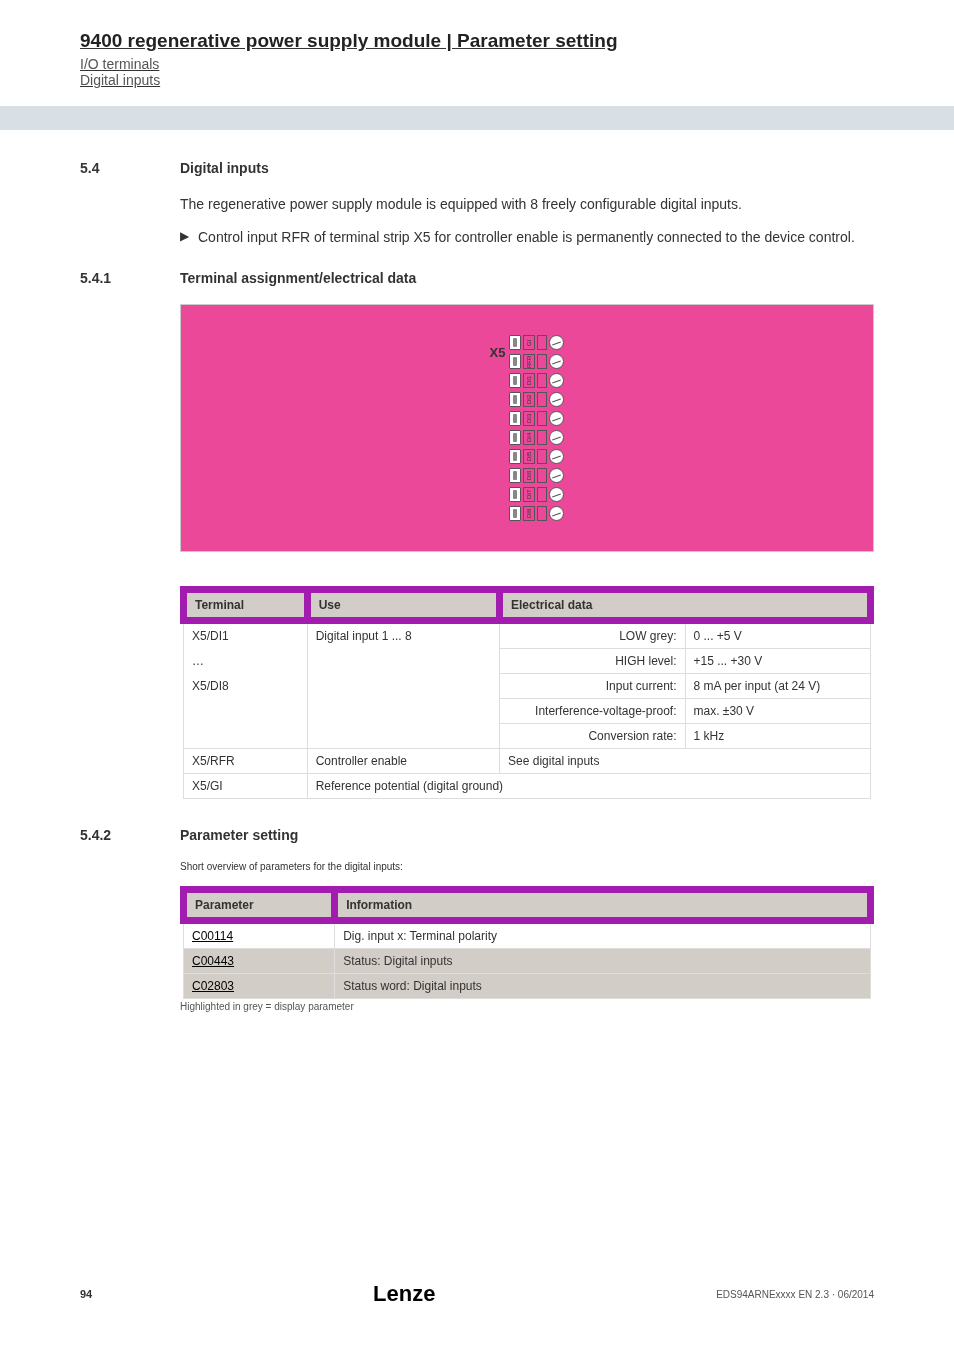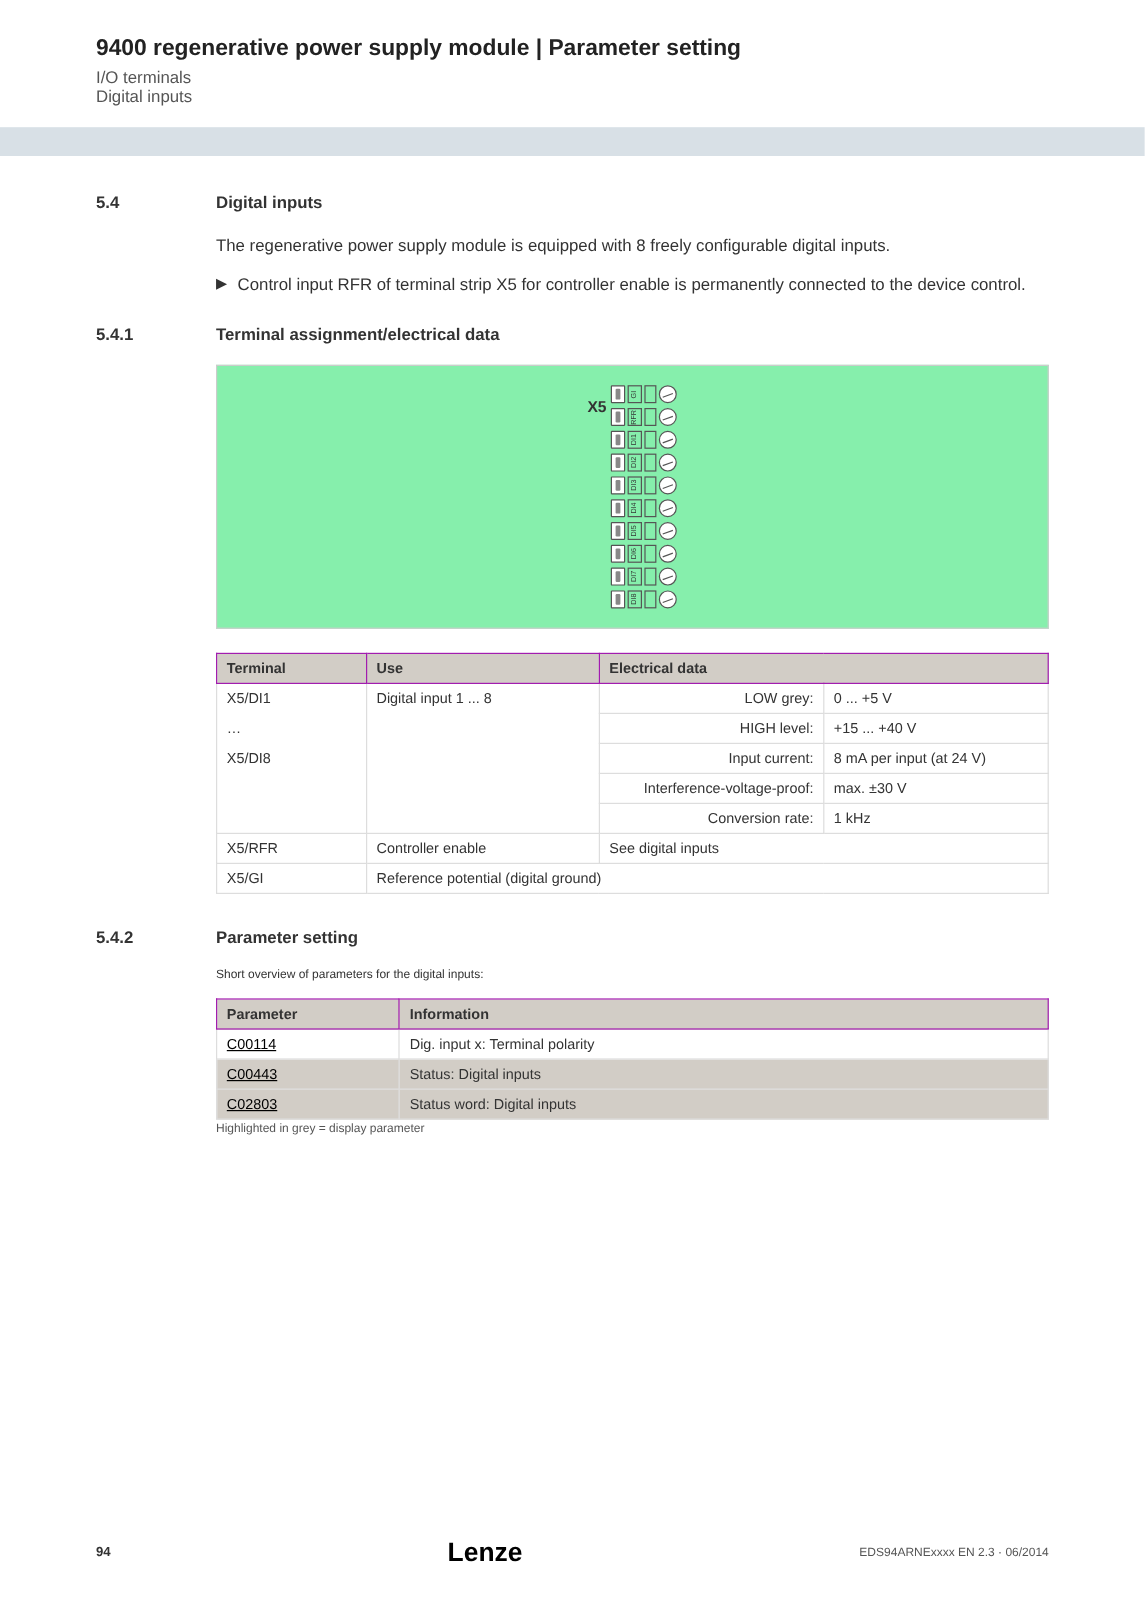--- a/index.html
+++ b/index.html
@@ -11,20 +11,21 @@
       width: 954px;
       height: 1350px;
       font-family: Arial, Helvetica, sans-serif;
       font-size: 13px;
       color: #333;
       background: #fff;
       position: relative;
     }
     .header {
       padding: 30px 60px 10px 80px;
+      text-decoration: underline;
     }
     .header-title {
       font-size: 19px;
       font-weight: bold;
       color: #222;
       margin-bottom: 4px;
     }
     .header-sub1 {
       font-size: 14px;
       color: #555;
@@ -73,26 +74,26 @@
       font-size: 12px;
       padding-top: 2px;
     }
     .bullet-text {
       font-size: 14px;
       line-height: 1.5;
     }
     .diagram-box {
       margin-left: 100px;
       border: 1px solid #ccc;
-      background: #86efac;
-      height: 220px;
+      background: #ec4899;
+      height: 248px;
       display: flex;
       align-items: center;
       justify-content: center;
-      margin-bottom: 20px;
+      margin-bottom: 34px;
       margin-top: 18px;
     }
     .x5-label {
       font-weight: bold;
       font-size: 13px;
       align-self: flex-start;
       margin-top: 12px;
       margin-right: 4px;
     }
     .terminal-block {
@@ -168,21 +169,21 @@
     }
     .table-wrap {
       margin-left: 100px;
       margin-bottom: 28px;
     }
     th {
       background: #d2cdc6;
       text-align: left;
       padding: 5px 8px;
       font-weight: bold;
-      border: 1px solid #a21caf;
+      border: 7px solid #a21caf;
     }
     td {
       padding: 5px 8px;
       border: 1px solid #ddd;
       vertical-align: top;
     }
     td.t-right {
       text-align: right;
     }
     .param-link {
@@ -333,21 +334,21 @@
       </tr>
       <tr>
         <td rowspan="1" style="border-bottom:none">X5/DI1</td>
         <td rowspan="5">Digital input 1 ... 8</td>
         <td class="t-right" style="width:27%">LOW grey:</td>
         <td>0 ... +5 V</td>
       </tr>
       <tr>
         <td rowspan="1" style="border-top:none;border-bottom:none">…</td>
         <td class="t-right">HIGH level:</td>
-        <td>+15 ... +40 V</td>
+        <td>+15 ... +30 V</td>
       </tr>
       <tr>
         <td rowspan="3" style="border-top:none">X5/DI8</td>
         <td class="t-right">Input current:</td>
         <td>8 mA per input (at 24 V)</td>
       </tr>
       <tr>
         <td class="t-right">Interference-voltage-proof:</td>
         <td>max. ±30 V</td>
       </tr>

